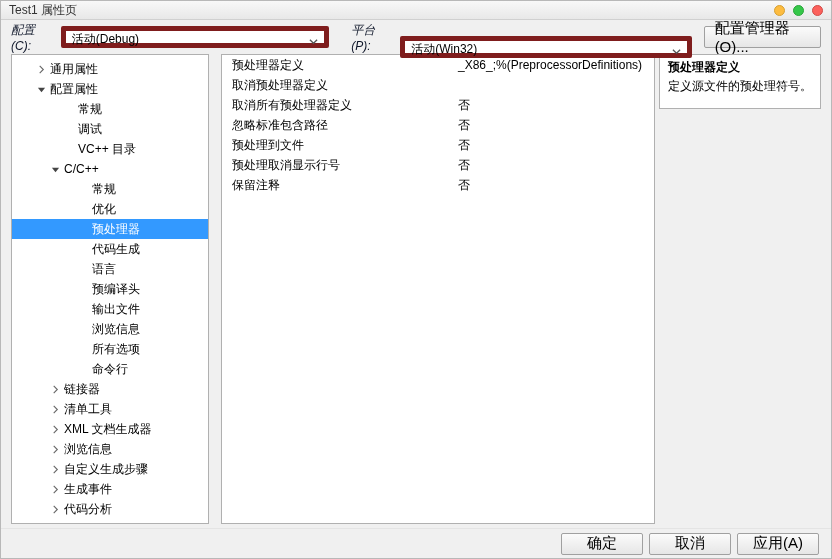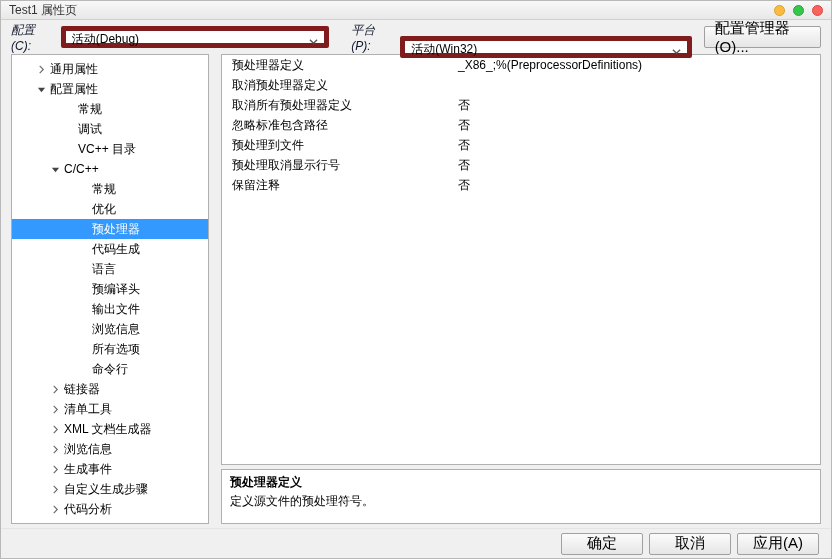--- a/index.html
+++ b/index.html
@@ -19,21 +19,21 @@
 .combo.c2 { width: 293px; margin-top: 20px; }
 .combo .arrow { position: absolute; right: 3px; top: 3px; width: 15px; height: 14px; display:flex; align-items:center; justify-content:center; color:#555; }
 .btn { height: 22px; border: 1px solid #a0a0a0; background: linear-gradient(#fbfbfb,#e6e6e6); padding: 0 10px; border-radius: 2px; display:flex; align-items:center; cursor:pointer; font-size:15px; }
 .btn.cfg { margin-left: 6px; width: 118px; justify-content:center;}
 .content { flex: 1; display: flex; padding: 0 10px 4px 10px; gap: 12px; }
 .tree-pane { width: 198px; border: 1px solid #b0b0b0; background: #fff; overflow-y: auto; padding: 4px 0; }
 .tree-item { display: flex; align-items: center; height: 20px; padding-left: 8px; cursor: default; white-space: nowrap; }
 .tree-item .exp { width: 11px; height: 11px; margin-right: 3px; display:inline-flex; align-items:center; justify-content:center; color:#666; font-size:10px; }
 .tree-item .spacer { display:inline-block; }
 .tree-item.selected { background: #3399ff; color: #fff; }
-.right-pane { flex: 1; display: flex; flex-direction: column; gap: 4px; }
+.right-pane { flex: 1; display: flex; gap: 4px; }
 .prop-grid { flex: 1; border: 1px solid #b0b0b0; background: #fff; overflow-y: auto; }
 .prop-row { display: flex; height: 20px; align-items: center; }
 .prop-row .pname { width: 232px; padding-left: 10px; }
 .prop-row .pval { flex: 1; padding-left: 4px; }
 .desc-box { height: 55px; border: 1px solid #b0b0b0; background: #fff; padding: 4px 8px; }
 .desc-box .dt { font-weight: bold; margin-bottom: 2px; }
 .footer { height: 38px; display:flex; justify-content:flex-end; align-items:center; padding: 0 12px; gap: 6px; border-top:1px solid #e4e4e4; }
 .btn.fbtn { width: 82px; justify-content:center; }
 svg.chev { width:9px; height:9px; }
 </style>
@@ -204,30 +204,30 @@
           </span>
           <span>浏览信息</span>
         </div>
         <div class="tree-item">
           <span class="spacer" style="width:30px"></span>
           <span class="exp">
             <svg class="chev" viewBox="0 0 10 10">
               <path d="M3 1 L7 5 L3 9" fill="none" stroke="#666" stroke-width="1.2"></path>
             </svg>
           </span>
+          <span>自定义生成步骤</span>
+        </div>
+        <div class="tree-item">
+          <span class="spacer" style="width:30px"></span>
+          <span class="exp">
+            <svg class="chev" viewBox="0 0 10 10">
+              <path d="M3 1 L7 5 L3 9" fill="none" stroke="#666" stroke-width="1.2"></path>
+            </svg>
+          </span>
           <span>生成事件</span>
-        </div>
-        <div class="tree-item">
-          <span class="spacer" style="width:30px"></span>
-          <span class="exp">
-            <svg class="chev" viewBox="0 0 10 10">
-              <path d="M3 1 L7 5 L3 9" fill="none" stroke="#666" stroke-width="1.2"></path>
-            </svg>
-          </span>
-          <span>自定义生成步骤</span>
         </div>
         <div class="tree-item">
           <span class="spacer" style="width:30px"></span>
           <span class="exp">
             <svg class="chev" viewBox="0 0 10 10">
               <path d="M3 1 L7 5 L3 9" fill="none" stroke="#666" stroke-width="1.2"></path>
             </svg>
           </span>
           <span>代码分析</span>
         </div>

